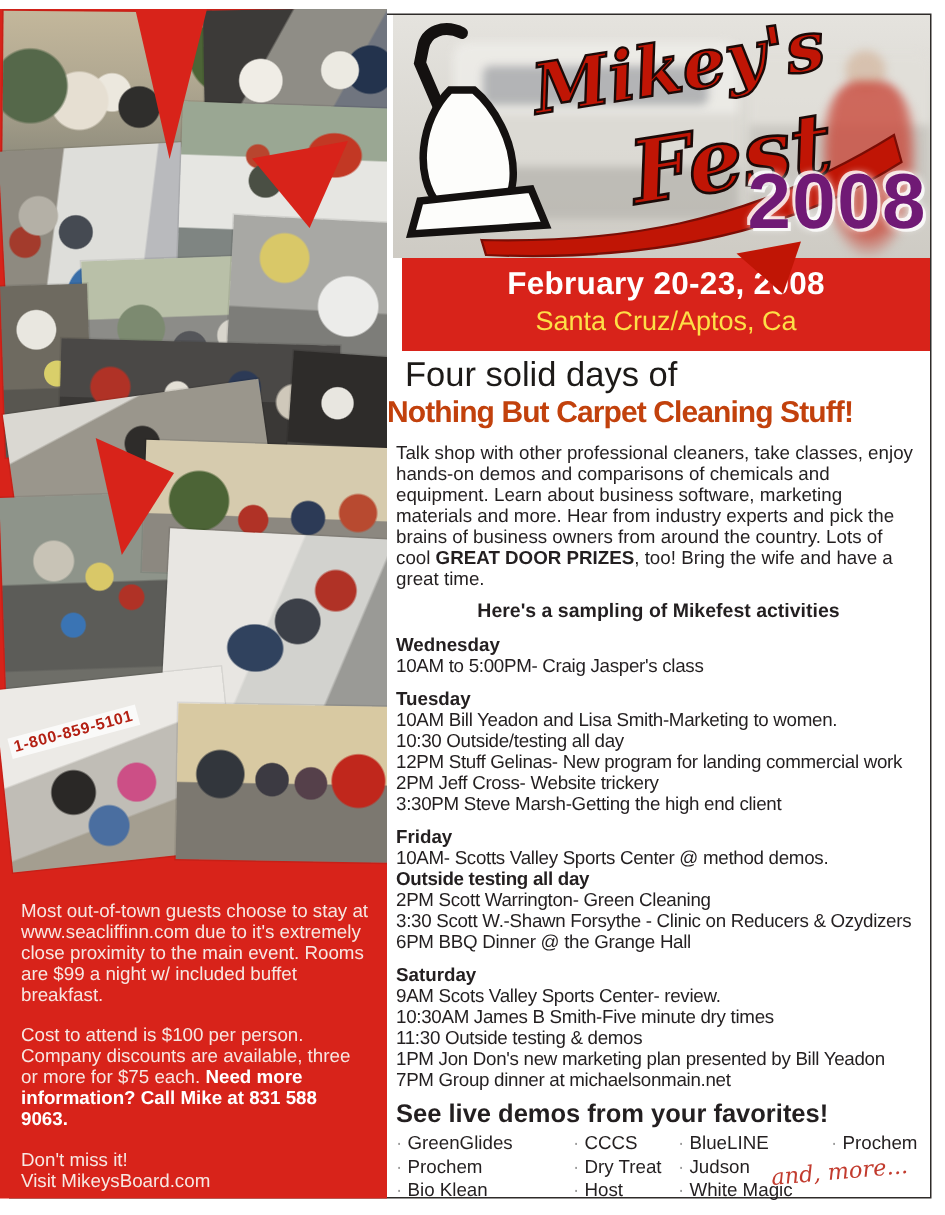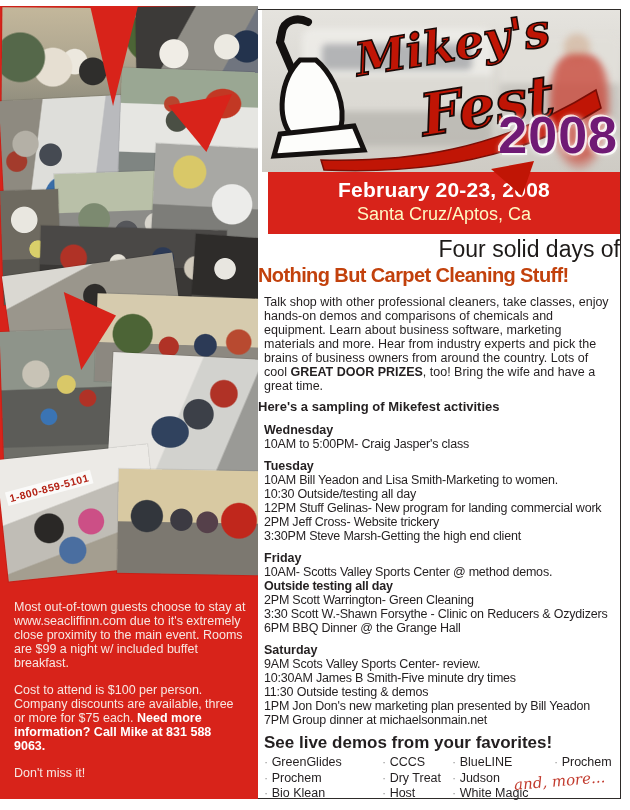--- a/index.html
+++ b/index.html
@@ -122,28 +122,28 @@
 
   .logo-svg{position:absolute;left:266px;top:12px;width:350px;height:185px;z-index:5;}
   .script{font-family:"DejaVu Serif",serif;font-style:italic;font-weight:bold;}
   .year{position:absolute;left:466px;top:108px;width:152px;z-index:6;text-align:right;
       font-size:52px;line-height:54px;font-weight:bold;color:#701a75;letter-spacing:1px;
       text-shadow:0 0 6px #fff,2px 2px 0 rgba(255,255,255,.8),-2px -2px 0 rgba(255,255,255,.8);}
 
   .date-band{position:absolute;left:268px;top:172px;width:352px;height:62px;background:#d8231a;
       z-index:4;text-align:center;color:#fff;padding-top:5px;box-sizing:border-box;}
   .date-band .d1{font-size:21px;font-weight:bold;line-height:26px;letter-spacing:.2px;}
-  .date-band .d2{font-size:18px;line-height:23px;color:#fef9c3;}
+  .date-band .d2{font-size:18px;line-height:23px;color:#fde047;}
 
   
   .content{position:absolute;left:258px;top:236px;width:362px;z-index:3;}
-  .h1{text-align:right;font-size:23px;line-height:26px;font-weight:400;color:#1d1a18;}
+  .h1{text-align:left;font-size:23px;line-height:26px;font-weight:400;color:#1d1a18;padding-left:12px;}
   .h2{text-align:left;font-size:20px;line-height:26px;font-weight:bold;letter-spacing:-0.6px;color:#c2410c;}
   .para{margin-top:7px;padding:0 6px;font-size:12.5px;line-height:14px;}
-  .samp{margin-top:6px;text-align:left;font-size:13px;font-weight:bold;line-height:16px;}
+  .samp{margin-top:6px;text-align:center;font-size:13px;font-weight:bold;line-height:16px;}
   .day{margin-top:8px;padding:0 6px;}
   .day-h{font-size:12.5px;font-weight:bold;line-height:14px;}
   .line{font-size:12.5px;line-height:14px;white-space:nowrap;letter-spacing:-0.2px;}
   .sub-bold{font-weight:bold;}
   .demos-h{margin-top:8px;padding:0 6px;font-size:17px;font-weight:bold;line-height:16px;}
   .vgrid{margin-top:4px;padding:0 6px;display:grid;grid-template-columns:118px 70px 102px 1fr;
       font-size:12.5px;line-height:15.5px;}
   .vcell::before{content:"· ";color:#9a9a9a;}
   .vcell.blank::before{content:"";}
   .and-more{position:absolute;left:514px;top:772px;z-index:7;transform:rotate(-5deg);
@@ -175,20 +175,21 @@
     <div class="ph p15"></div>
     <div class="wedge w1"></div>
     <div class="wedge w2"></div>
     <div class="wedge w3"></div>
 
     <div class="info">
       <p>Most out-of-town guests choose to stay at www.seacliffinn.com due to it's extremely close proximity to the main event. Rooms are $99 a night w/ included buffet breakfast.</p>
       <p><span>Cost to attend is $100 per person. Company discounts are available, three or more for $75 each.   </span><span class="b">Need more information?  Call Mike at 831 588 9063.</span></p>
       <div class="foot">
         <div>Don't miss it!</div>
+        <div>Visit MikeysBoard.com</div>
       </div>
     </div>
   </div>
 
   <div class="header-photo">
     <div class="hp hp-van1"></div>
     <div class="hp hp-win"></div>
     <div class="hp hp-van2"></div>
     <div class="hp hp-head"></div>
     <div class="hp hp-person"></div>

